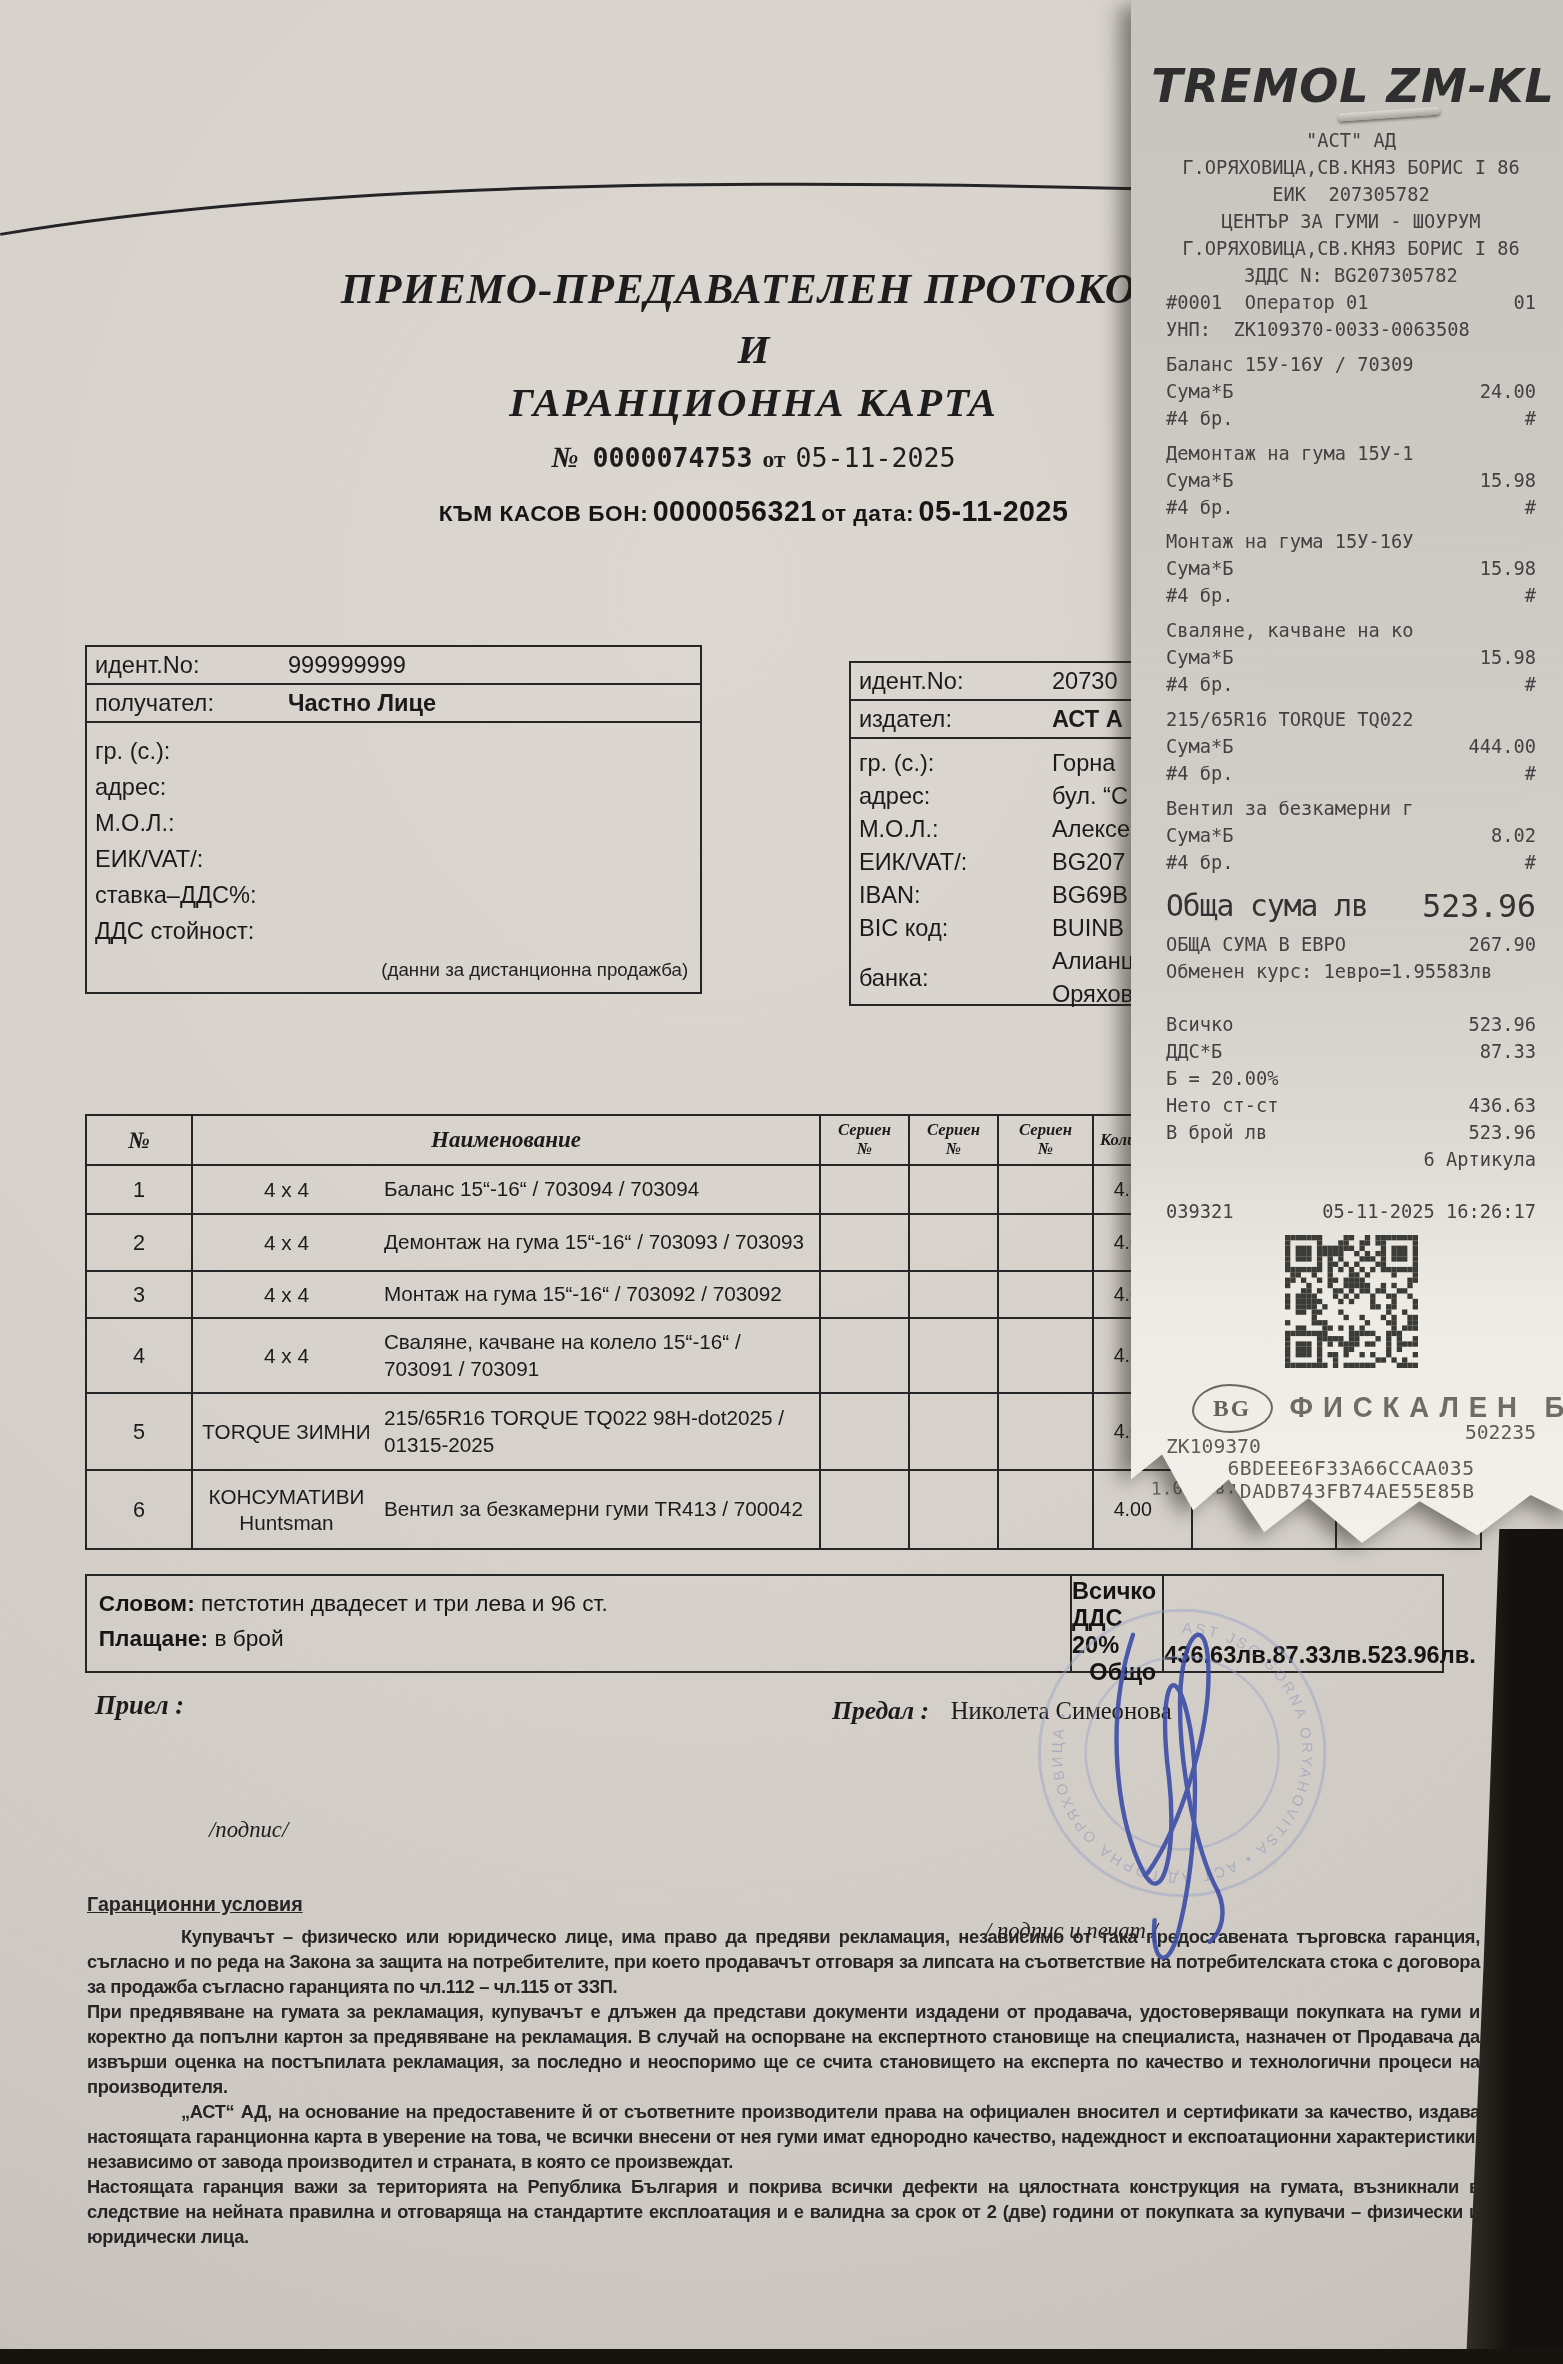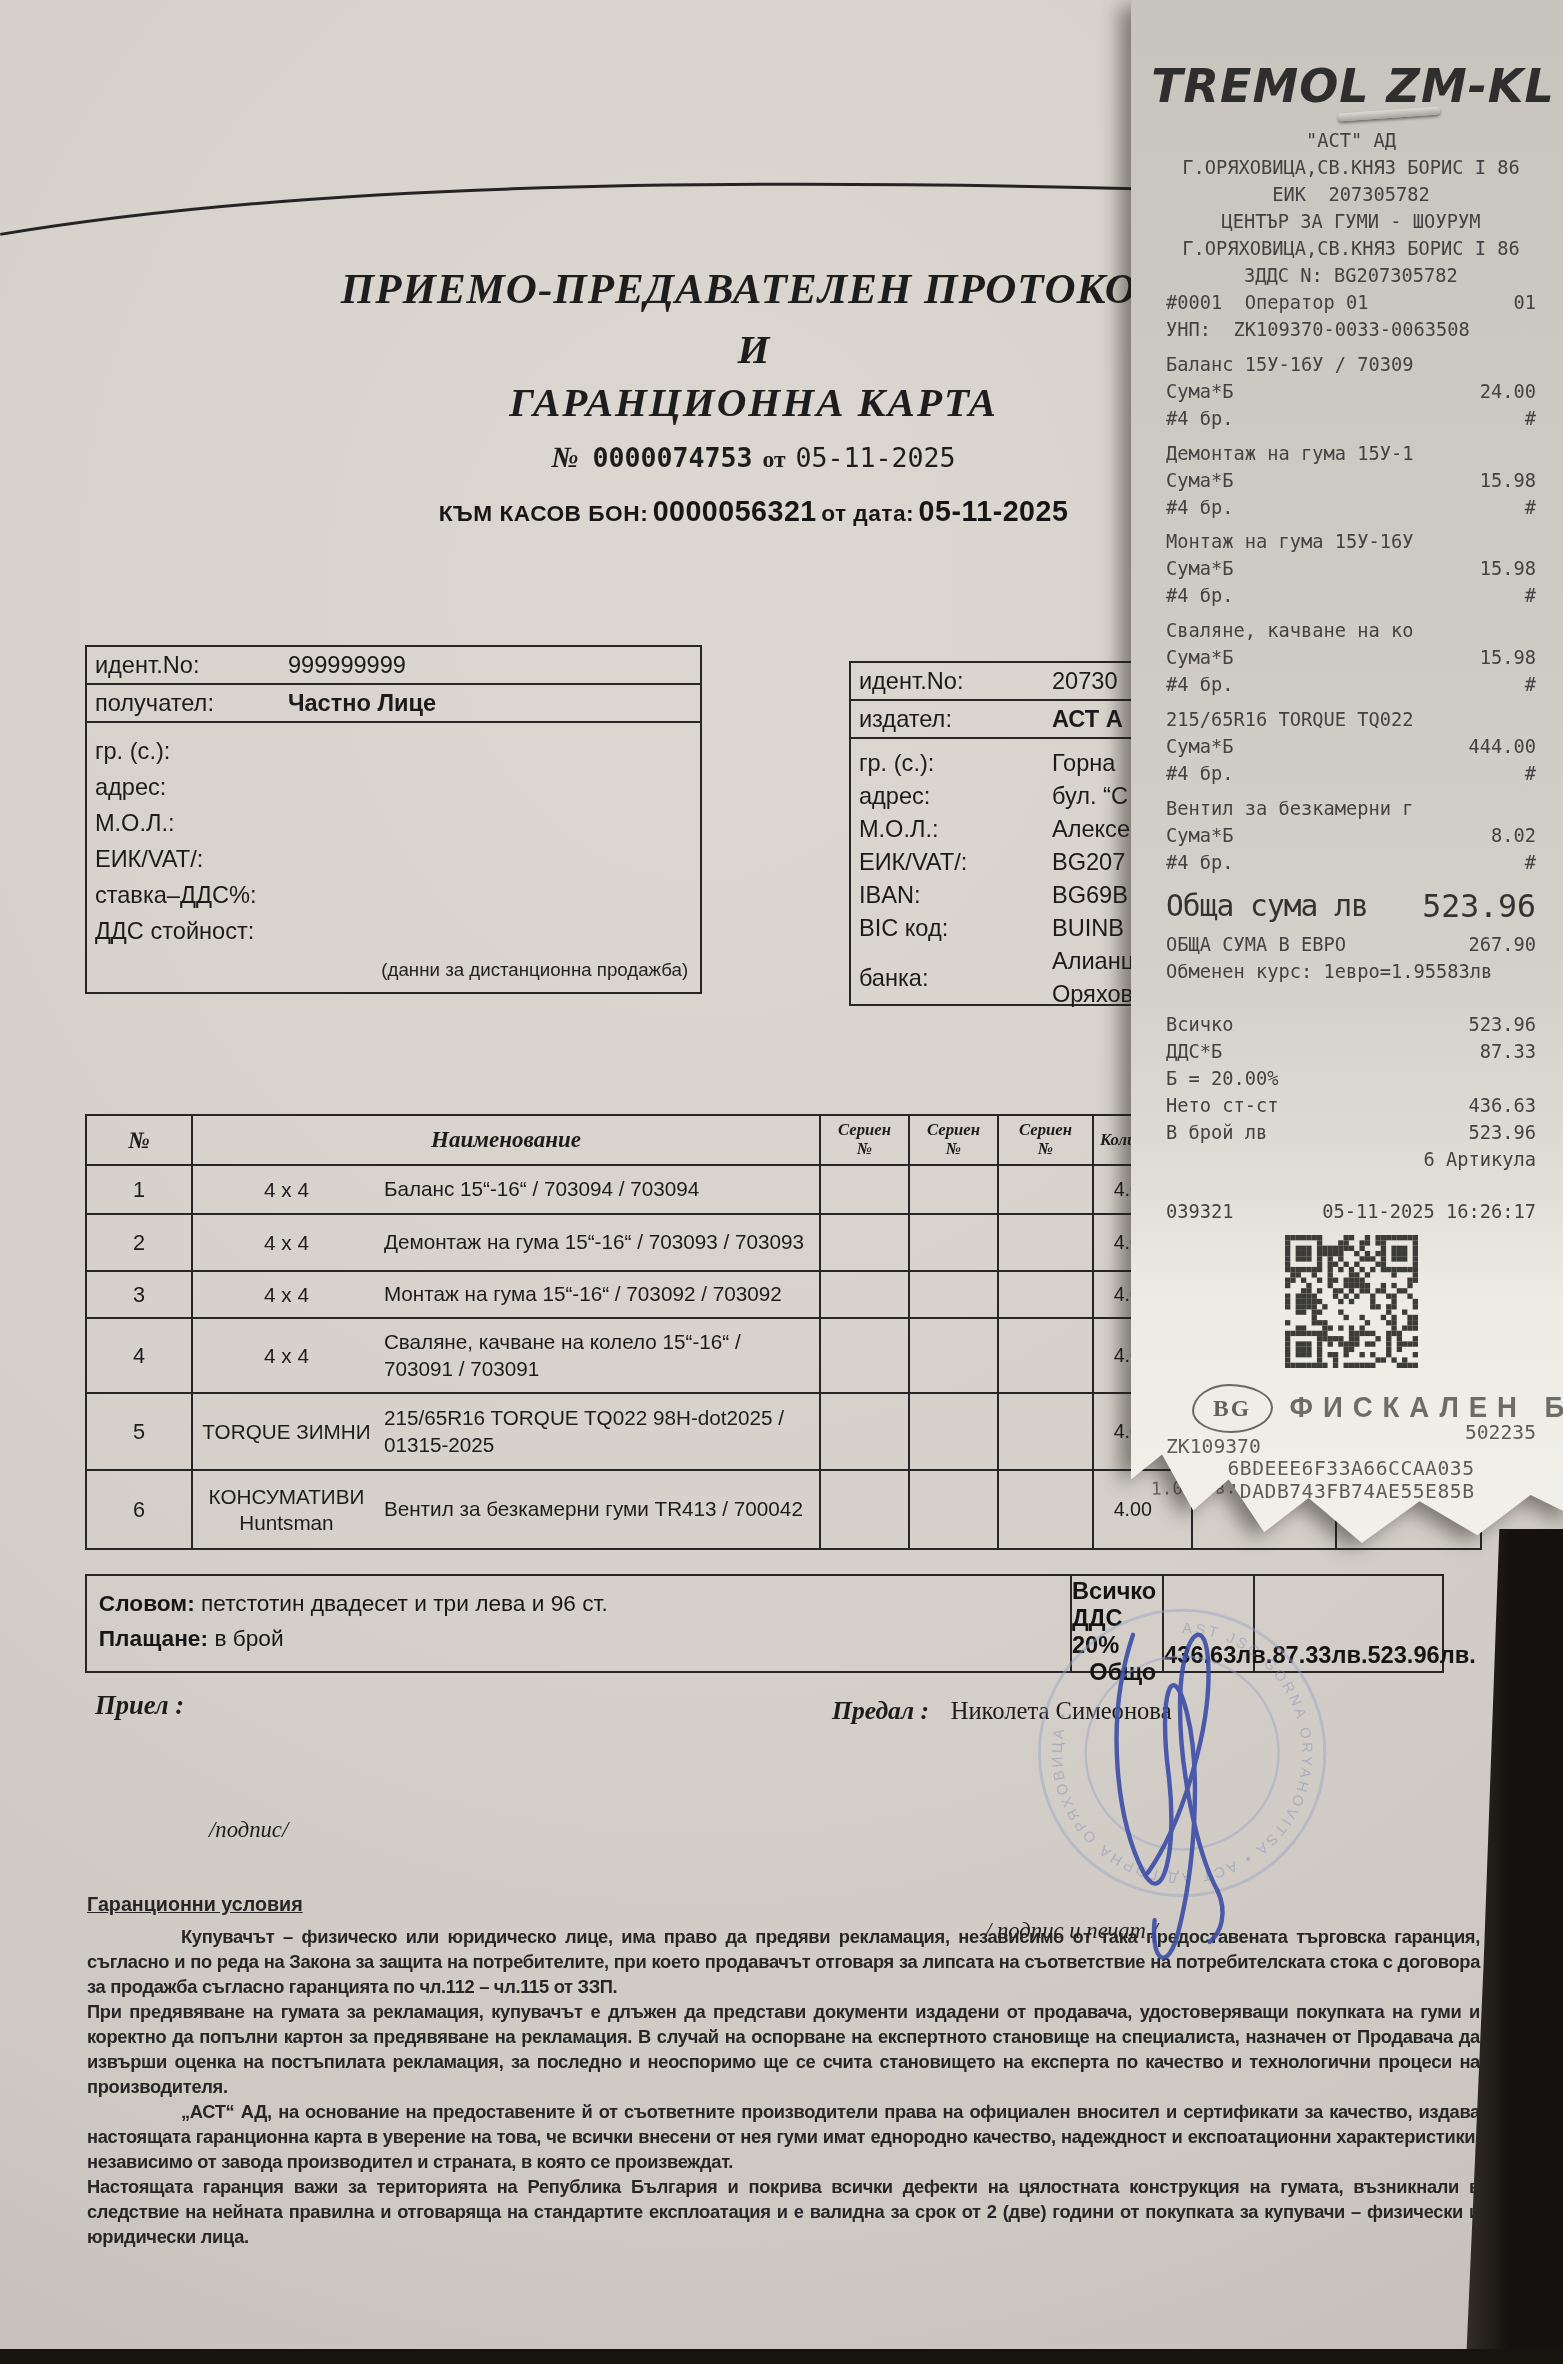--- a/index.html
+++ b/index.html
@@ -53,21 +53,21 @@
   .ihead .hname{font-size:23px;}
   .ihead .ser{flex-direction:column;font-size:16.7px;line-height:18.7px;}
   .ihead .hqty{font-size:16.7px;justify-content:flex-start;padding-left:5.9px;}
   .icell.num{font-size:21.7px;}
   .icell.name{justify-content:flex-start;}
   .brand{width:187px;text-align:center;display:flex;flex-direction:column;line-height:25.6px;}
   .desc{flex:1;padding:3.9px 9.9px 3.9px 3.9px;line-height:26.6px;}
   .icell.qty{justify-content:flex-end;padding-right:39px;font-size:19.7px;}
 
   
-  .wordsbox{position:absolute;left:85px;top:1574px;width:1170px;height:99px;border:2.5px solid #262626;
+  .wordsbox{position:absolute;left:85px;top:1574px;width:987px;height:99px;border:2.5px solid #262626;
             padding:9.9px 0 0 11.8px;box-sizing:border-box;font-size:22.7px;color:#161616;line-height:35px;}
   .totalsbox{position:absolute;left:1070px;top:1574px;width:374px;height:99px;border:2.5px solid #262626;
              box-sizing:border-box;display:flex;font-weight:700;font-size:23.6px;color:#141414;}
   .tlabels{width:156px;border-right:2px solid #262626;display:flex;flex-direction:column;justify-content:space-around;
            align-items:flex-end;padding:2px 5.9px 2px 0;box-sizing:border-box;}
   .tvals{flex:1;display:flex;flex-direction:row;justify-content:space-around;align-items:flex-end;
          padding:2px 9.9px 2px 0;box-sizing:border-box;}
 
   
   .sig{position:absolute;font-family:"Liberation Serif",serif;color:#1c1c1c;}

